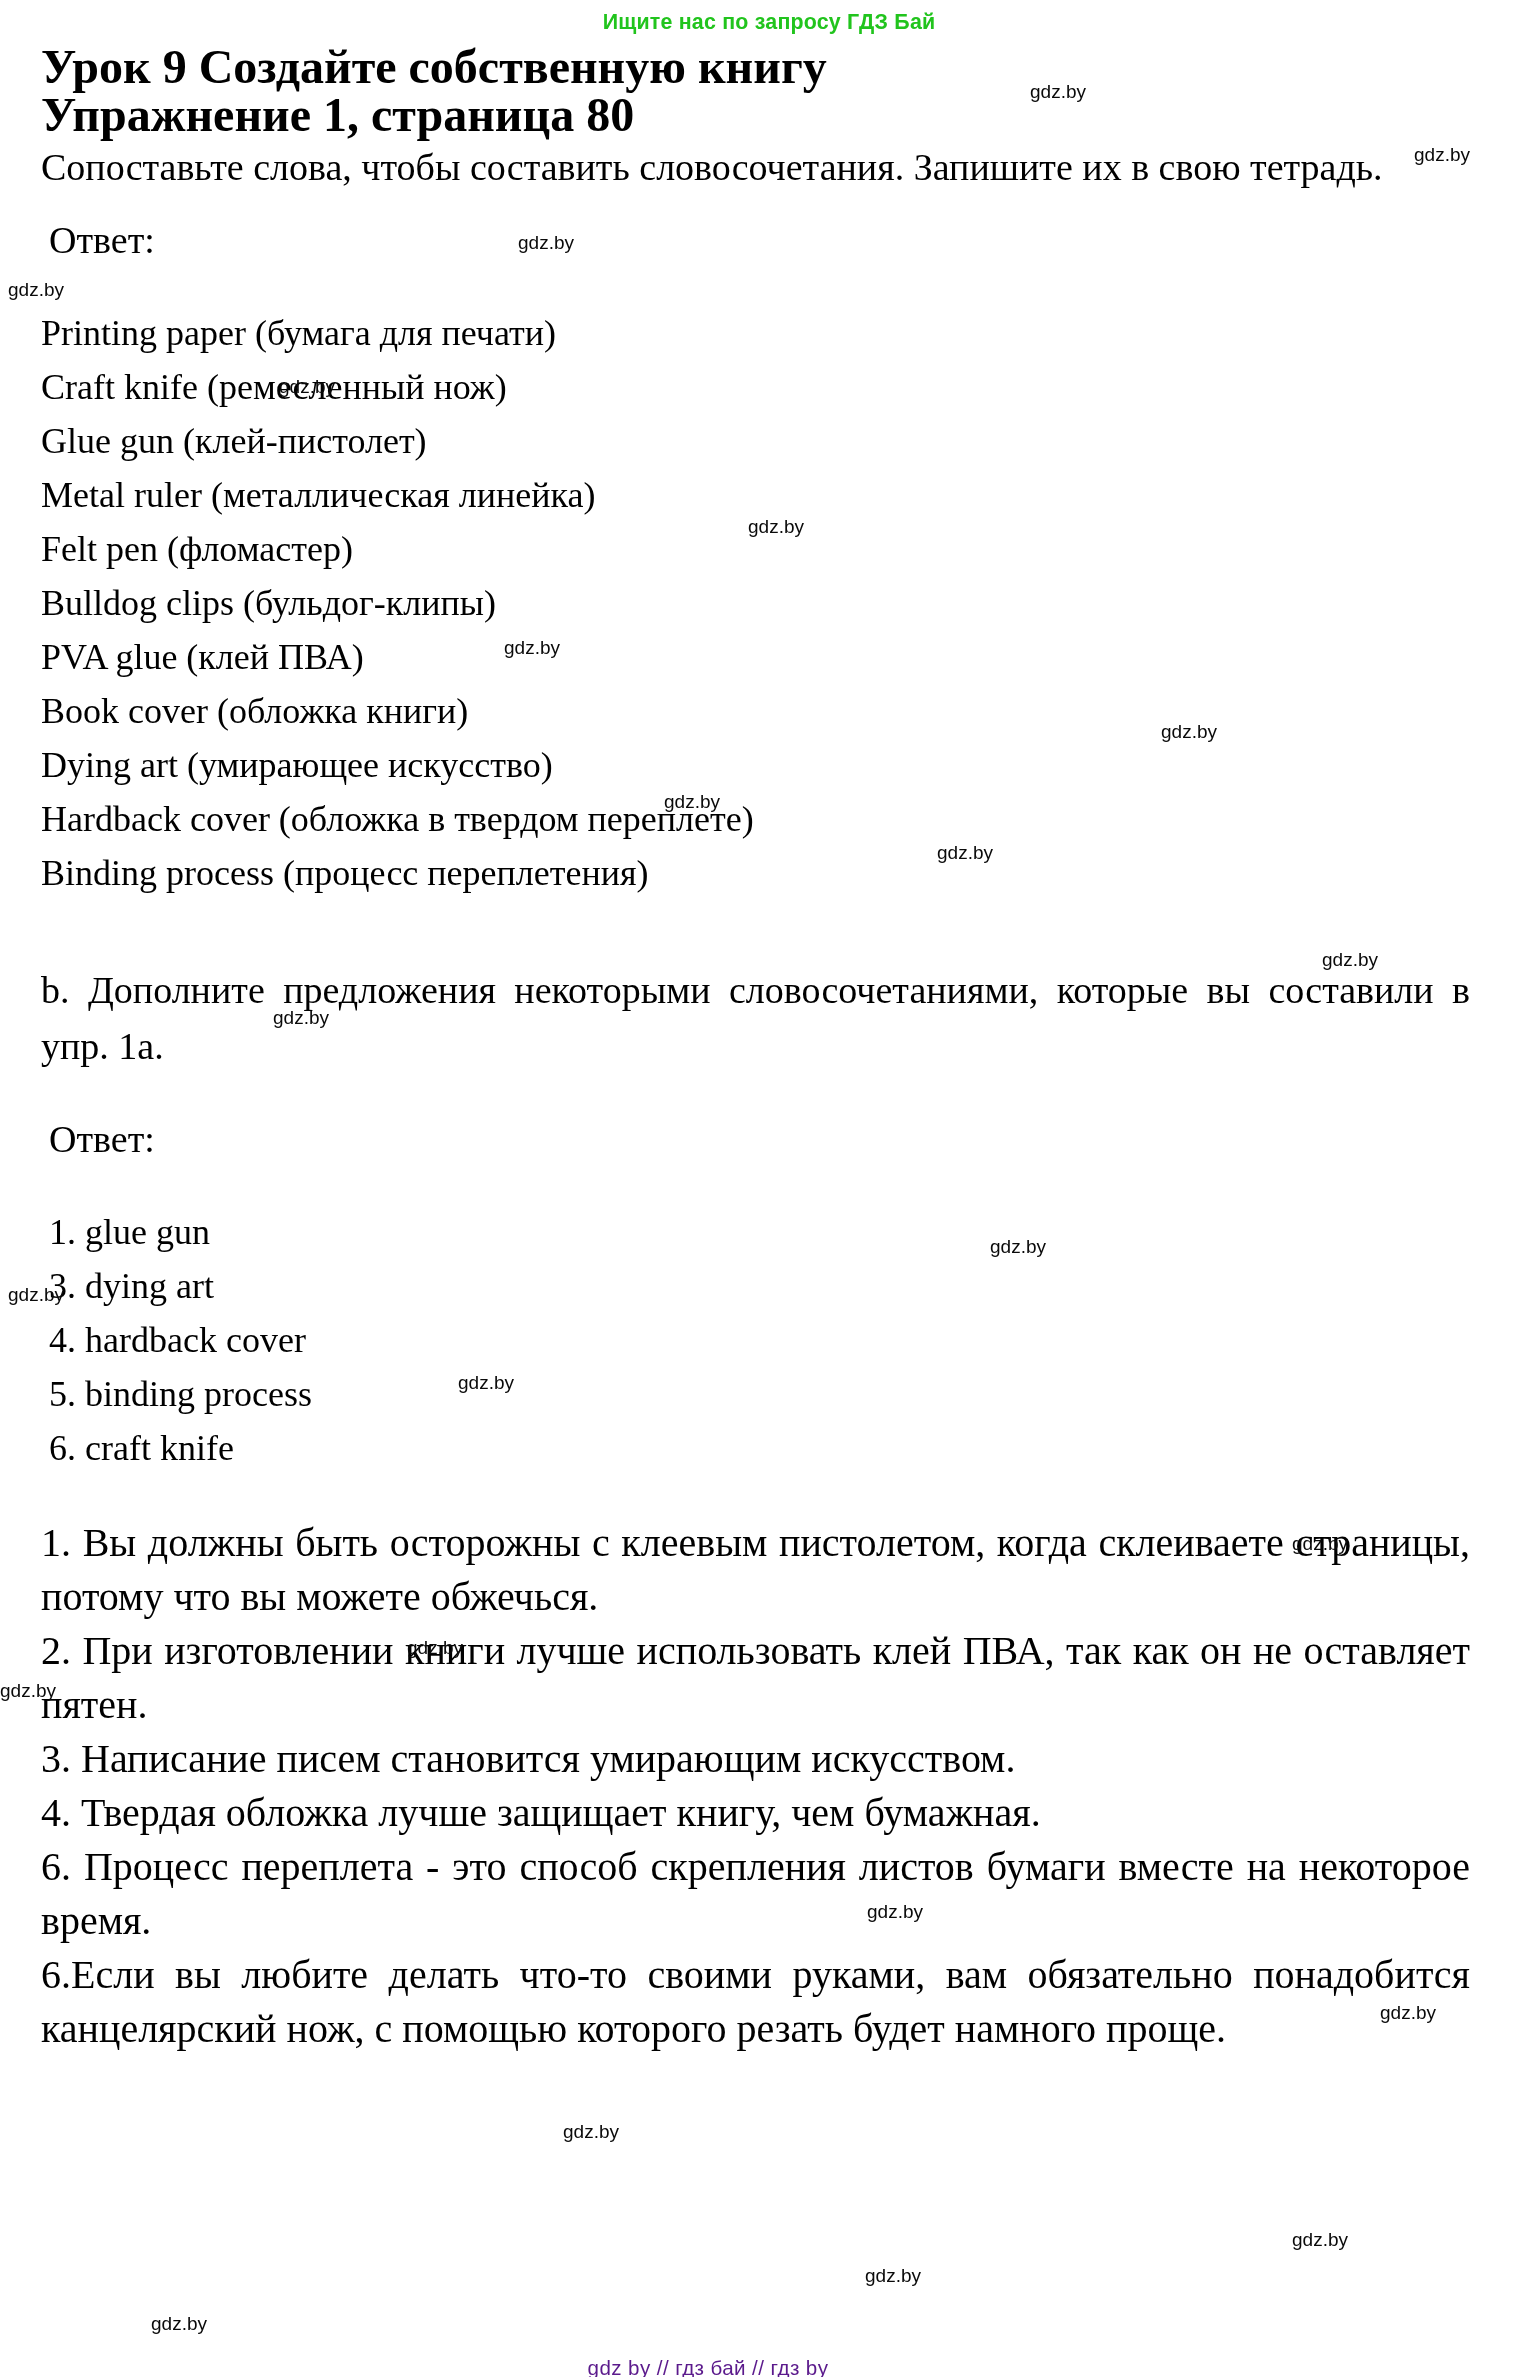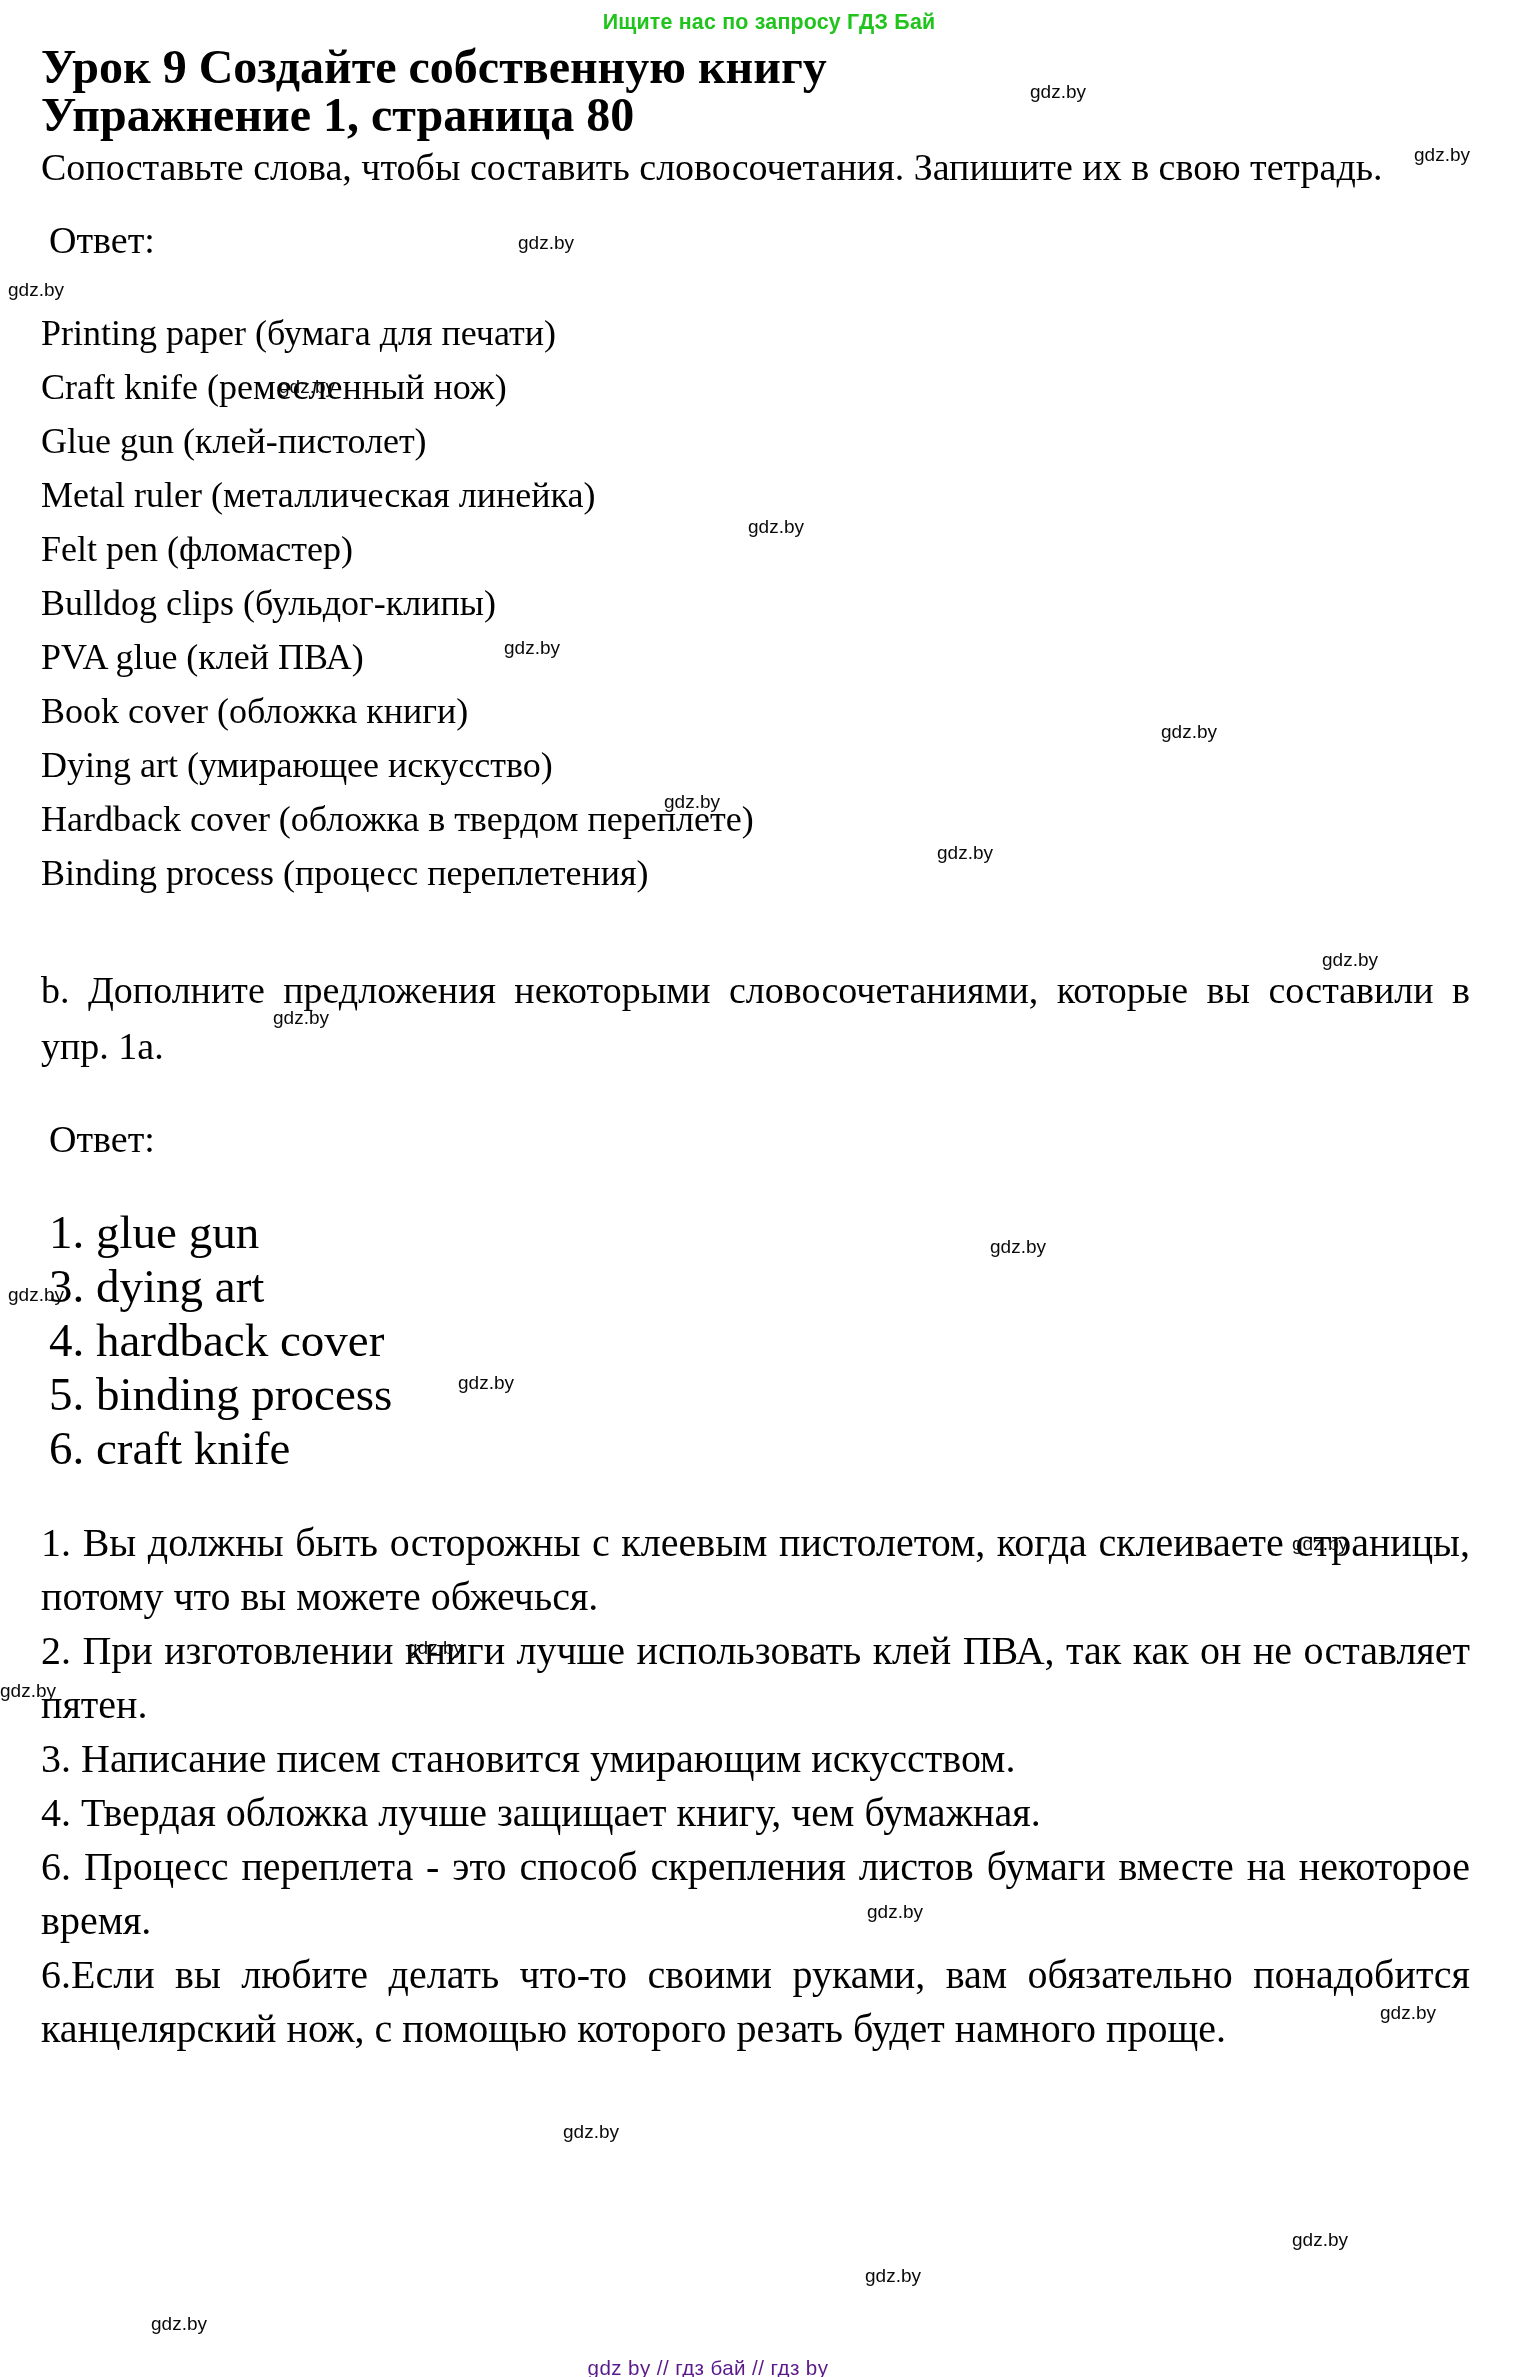--- a/index.html
+++ b/index.html
@@ -79,21 +79,21 @@
     list-style: none;
     margin: 0;
     padding: 0;
   }
   .word-list li {
     font-size: 36px;
     line-height: 54px;
     white-space: nowrap;
   }
   .num-list li {
-    font-size: 47px;
+    font-size: 36px;
     line-height: 54px;
     white-space: nowrap;
     margin-left: 8px;
   }
 
   .sentences p {
     font-size: 40px;
     line-height: 54px;
     margin: 0;
     text-align: justify;

